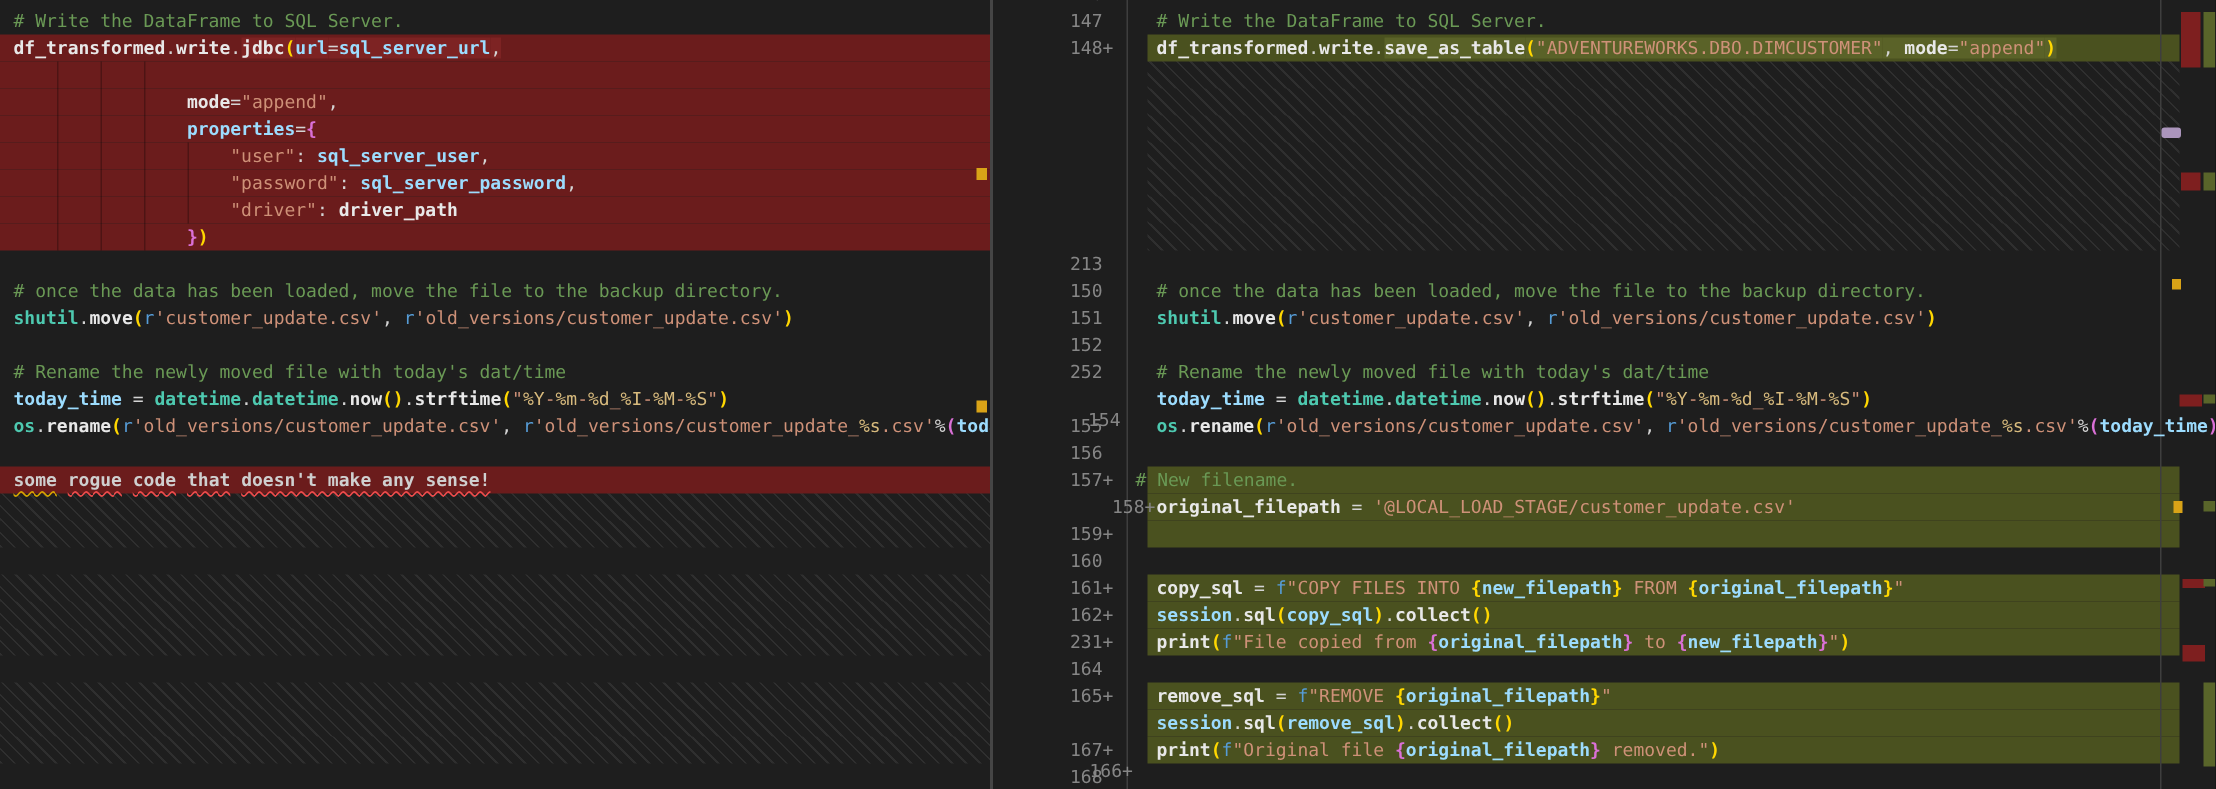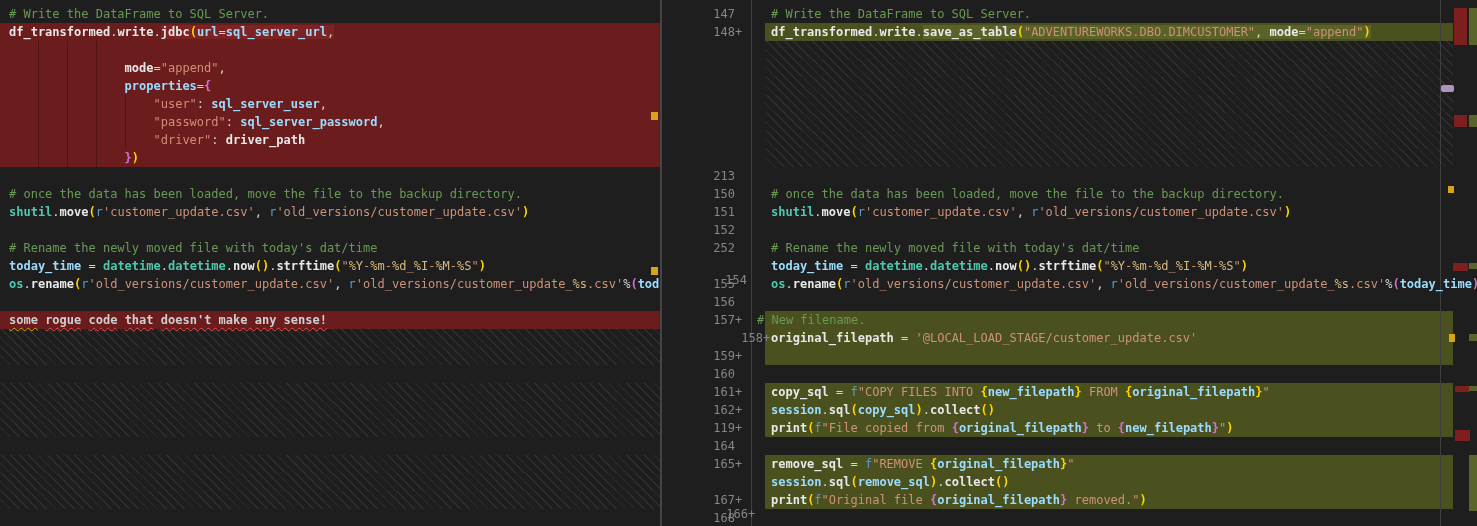--- a/index.html
+++ b/index.html
@@ -113,21 +113,21 @@
       <div class="band add" style="top: 347px; left: 103px; width: 688px;"></div>
       <div class="gut" style="top: 347px; left: 0px;"><span class="n">159</span><span>+</span></div>
       <div class="gut" style="top: 365px; left: 0px;"><span class="n">160</span><span></span></div>
       <div class="band add" style="top: 383px; left: 103px; width: 688px;"></div>
       <div class="gut" style="top: 383px; left: 0px;"><span class="n">161</span><span>+</span></div>
       <div class="code row-add" style="top: 383px; left: 109px;"><span class="sg-w">copy_sql</span><span class="sg-p"> = </span><span class="sg-k">f</span><span class="sg-s">"COPY FILES INTO </span><span class="sg-g">{</span><span class="sg-b">new_filepath</span><span class="sg-g">}</span><span class="sg-s"> FROM </span><span class="sg-g">{</span><span class="sg-b">original_filepath</span><span class="sg-g">}</span><span class="sg-s">"</span></div>
       <div class="band add" style="top: 401px; left: 103px; width: 688px;"></div>
       <div class="gut" style="top: 401px; left: 0px;"><span class="n">162</span><span>+</span></div>
       <div class="code row-add" style="top: 401px; left: 109px;"><span class="sg-b">session</span><span class="sg-p">.</span><span class="sg-w">sql</span><span class="sg-g">(</span><span class="sg-b">copy_sql</span><span class="sg-g">)</span><span class="sg-p">.</span><span class="sg-w">collect</span><span class="sg-g">()</span></div>
       <div class="band add" style="top: 419px; left: 103px; width: 688px;"></div>
-      <div class="gut" style="top: 419px; left: 0px;"><span class="n">119</span><span>+</span></div>
+      <div class="gut" style="top: 419px; left: 0px;"><span class="n">231</span><span>+</span></div>
       <div class="code row-add" style="top: 419px; left: 109px;"><span class="sg-w">print</span><span class="sg-g">(</span><span class="sg-k">f</span><span class="sg-s">"File copied from </span><span class="sg-m">{</span><span class="sg-b">original_filepath</span><span class="sg-m">}</span><span class="sg-s"> to </span><span class="sg-m">{</span><span class="sg-b">new_filepath</span><span class="sg-m">}</span><span class="sg-s">"</span><span class="sg-g">)</span></div>
       <div class="gut" style="top: 437px; left: 0px;"><span class="n">164</span><span></span></div>
       <div class="band add" style="top: 455px; left: 103px; width: 688px;"></div>
       <div class="gut" style="top: 455px; left: 0px;"><span class="n">165</span><span>+</span></div>
       <div class="code row-add" style="top: 455px; left: 109px;"><span class="sg-w">remove_sql</span><span class="sg-p"> = </span><span class="sg-k">f</span><span class="sg-s">"REMOVE </span><span class="sg-g">{</span><span class="sg-b">original_filepath</span><span class="sg-g">}</span><span class="sg-s">"</span></div>
       <div class="band add" style="top: 473px; left: 103px; width: 688px;"></div>
       <div class="gut" style="top: 473px; left: 13px; margin-top: 32px;"><span class="n">166</span><span>+</span></div>
       <div class="code row-add" style="top: 473px; left: 109px;"><span class="sg-b">session</span><span class="sg-p">.</span><span class="sg-w">sql</span><span class="sg-g">(</span><span class="sg-b">remove_sql</span><span class="sg-g">)</span><span class="sg-p">.</span><span class="sg-w">collect</span><span class="sg-g">()</span></div>
       <div class="band add" style="top: 491px; left: 103px; width: 688px;"></div>
       <div class="gut" style="top: 491px; left: 0px;"><span class="n">167</span><span>+</span></div>

